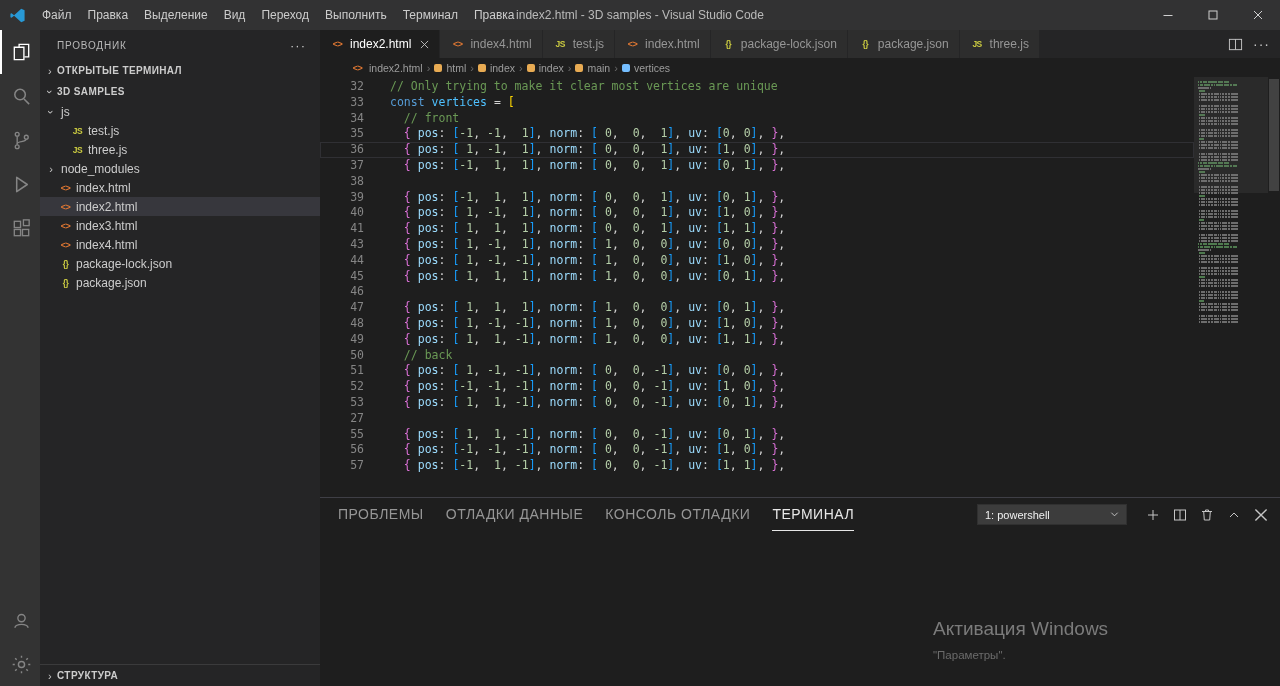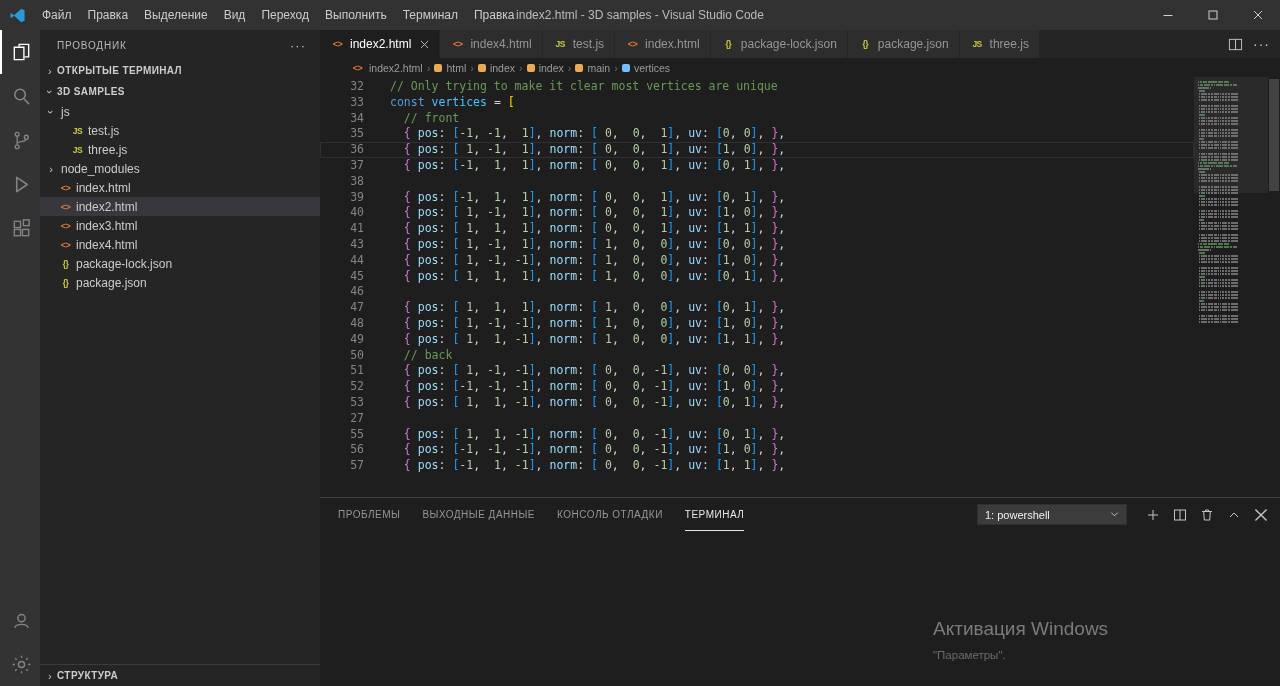--- a/index.html
+++ b/index.html
@@ -70,21 +70,21 @@
   .minimap { width:74px; flex-shrink:0; padding-top:4px; position:relative; }
   .mm-row { height:2px; margin-bottom:1px; display:flex; margin-left:4px; }
   .mm-seg { height:2px; display:inline-block; }
   .mm-slider { position:absolute; top:0; left:0; right:0; height:116px; background:rgba(121,121,121,0.14); }
   .scrollbar { width:12px; flex-shrink:0; position:relative; }
   .scroll-thumb { position:absolute; top:2px; left:1px; width:10px; height:112px; background:rgba(121,121,121,0.4); }
 
   
   .panel { height:189px; border-top:1px solid #3f3f46; background:#1e1e1e; display:flex; flex-direction:column; }
   .panel-header { height:33px; display:flex; align-items:center; padding:0 12px 0 18px; flex-shrink:0; }
-  .panel-tab { margin-right:22px; font-size:10px; letter-spacing:0.5px; color:#969696; height:100%; display:flex; align-items:center; border-bottom:1px solid transparent; cursor:default; }
+  .panel-tab { margin-right:22px; font-size:14px; letter-spacing:0.5px; color:#969696; height:100%; display:flex; align-items:center; border-bottom:1px solid transparent; cursor:default; }
   .panel-tab.active { color:#e7e7e7; border-bottom-color:#e7e7e7; }
   .panel-actions { margin-left:auto; display:flex; align-items:center; gap:13px; color:#c5c5c5; }
   .shell-select { display:flex; align-items:center; justify-content:space-between; background:#3c3c3c; border:1px solid #303030; height:21px; width:150px; padding:0 7px; font-size:11px; color:#f0f0f0; margin-right:6px; }
   .shell-select .svg-icon { width:9px; height:9px; color:#cccccc; }
   .panel-actions .act { width:14px; height:14px; }
   .panel-body { flex:1; position:relative; }
 
   .watermark { position:absolute; right:62px; bottom:22px; width:285px; }
   .wm-title { font-size:19px; color:#7b7b7b; margin-bottom:7px; }
   .wm-line { font-size:11.5px; color:#6b6b6b; line-height:1.45; }
@@ -2305,21 +2305,21 @@
       </div>
       <div class="scrollbar">
         <div class="scroll-thumb"></div>
       </div>
     </div>
 
     <div class="panel">
       <div class="panel-header">
         <div style="display:flex;height:100%">
             <div class="panel-tab">ПРОБЛЕМЫ</div>
-            <div class="panel-tab">ВЫХОДНЫЕ ДАННЫЕ</div>
+            <div class="panel-tab">ОТЛАДКИ ДАННЫЕ</div>
             <div class="panel-tab">КОНСОЛЬ ОТЛАДКИ</div>
             <div class="panel-tab active">ТЕРМИНАЛ</div>
           </div>
         <div class="panel-actions">
           <div class="shell-select">
             <span>1: powershell</span>
             <span class="svg-icon">
               <svg viewBox="0 0 10 10" fill="none" stroke="currentColor">
                   <path d="M1.5 3l3.5 3.5L8.5 3"></path>
                 </svg>

